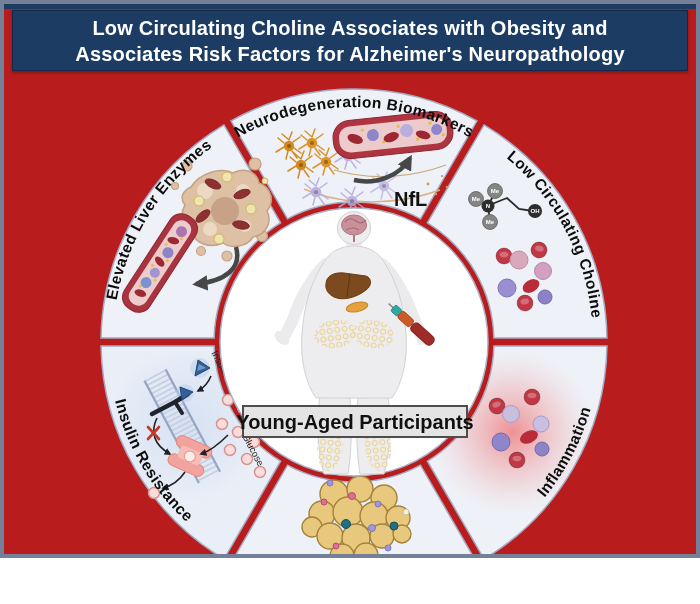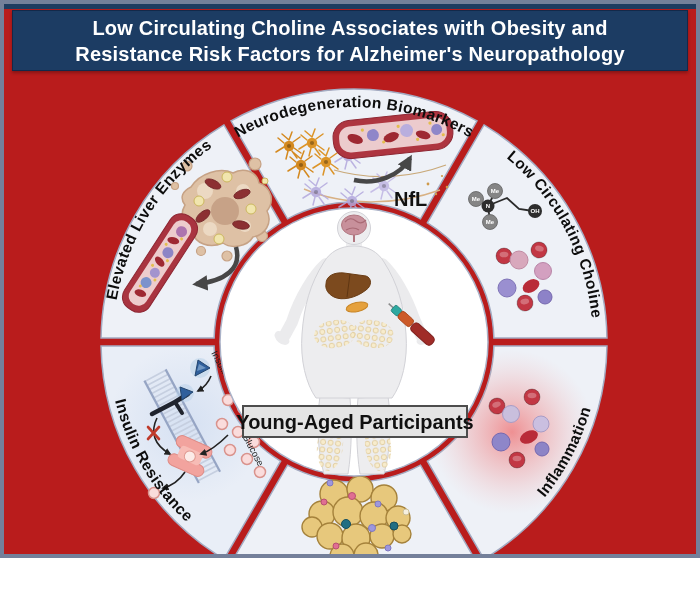--- a/index.html
+++ b/index.html
@@ -18,21 +18,21 @@
   .mol-label{font-size:6px;font-weight:bold;fill:#ffffff;text-anchor:middle;}
 </style>
 </head>
 <body>
 
 <div class="frame">
   <div class="frame-top"></div>
 
   <div class="banner">
     <div>Low Circulating Choline Associates with Obesity and</div>
-    <div>Resistance Risk Factors for Alzheimer's Neuropathology</div>
+    <div>Associates Risk Factors for Alzheimer's Neuropathology</div>
   </div>
 
   <svg width="700" height="604" viewBox="0 0 700 604">
     <defs>
       <g id="neuron">
         <path d="M0,-6 L3,-14 M0,-6 L-7,-12 M-5,1 L-13,6 M-5,-3 L-11,-8 M5,2 L12,7 M4,-4 L11,-9 M-1,5 L-3,13 M3,5 L8,12" stroke="currentColor" stroke-width="1.5" fill="none" stroke-linecap="round"></path>
         <circle r="5.2" fill="currentColor"></circle>
         <circle r="2.1" fill="rgba(0,0,0,0.3)"></circle>
       </g>
       <g id="rbc">

